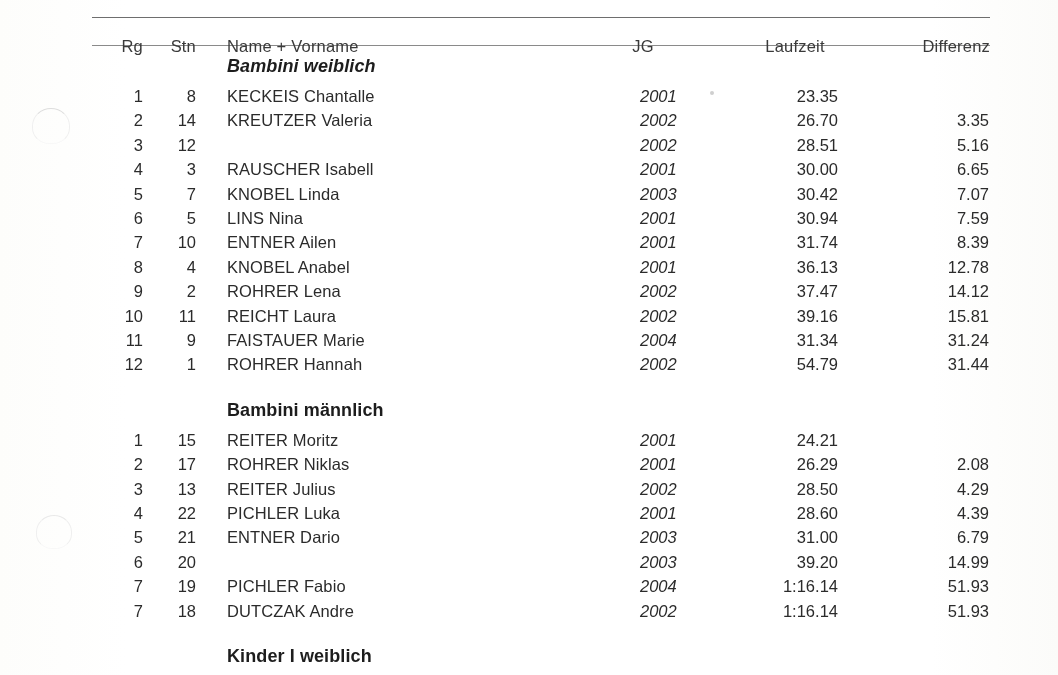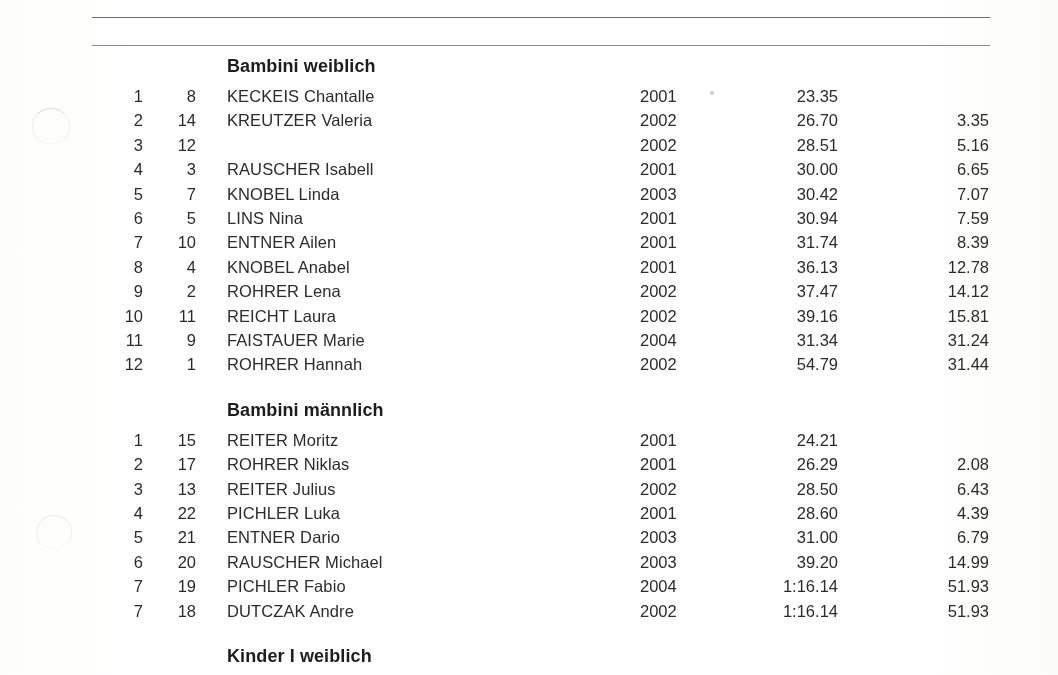--- a/index.html
+++ b/index.html
@@ -89,21 +89,21 @@
     width: 1058px;
     height: 24px;
     font-size: 16.5px;
     white-space: nowrap;
   }
   .row span { position: absolute; top: 0; }
 
   .c-rg   { left: 96px;  width: 47px;  text-align: right; }
   .c-stn  { left: 152px; width: 44px;  text-align: right; }
   .c-name { left: 227px; text-align: right; letter-spacing: .1px; }
-  .c-jg   { left: 640px; text-align: center; }
+  .c-jg   { left: 640px; text-align: center; font-style: italic; }
   .c-time { left: 748px; width: 90px; text-align: right; }
   .c-diff { left: 899px; width: 90px; text-align: right; }
 
   .section-title {
     position: absolute;
     left: 227px;
     font-size: 18px;
     font-weight: bold;
     color: #1d1d1d;
     letter-spacing: .1px;
@@ -127,23 +127,31 @@
 <div class="page"></div>
 <div class="scan-artifact a1"></div>
 <div class="scan-artifact a2"></div>
 <div class="speck"></div>
 
 <div class="sheet">
 
   <div class="rule top"></div>
   <div class="rule bottom"></div>
 
+  <div class="thead">
+    <span class="hcell h-rg">Rg</span>
+    <span class="hcell h-stn">Stn</span>
+    <span class="hcell h-name">Name + Vorname</span>
+    <span class="hcell h-jg">JG</span>
+    <span class="hcell h-laufzeit">Laufzeit</span>
+    <span class="hcell h-differenz">Differenz</span>
+  </div>
 
   <div class="rows" id="rows-container">
-      <div class="section-title" style="top: 56px;">Bambini weiblich</div>
+      <div class="section-title" style="top: 56px; font-style: italic;">Bambini weiblich</div>
       <div class="row" style="top: 87px;">
         <span class="c-rg">1</span>
         <span class="c-stn">8</span>
         <span class="c-name">KECKEIS Chantalle</span>
         <span class="c-jg">2001</span>
         <span class="c-time">23.35</span>
         <span class="c-diff"></span>
       </div>
       <div class="row" style="top: 111.4px;">
         <span class="c-rg">2</span>
@@ -248,42 +256,41 @@
         <span class="c-jg">2001</span>
         <span class="c-time">26.29</span>
         <span class="c-diff">2.08</span>
       </div>
       <div class="row" style="top: 479.6px;">
         <span class="c-rg">3</span>
         <span class="c-stn">13</span>
         <span class="c-name">REITER Julius</span>
         <span class="c-jg">2002</span>
         <span class="c-time">28.50</span>
-        <span class="c-diff">6.43</span>
+        <span class="c-diff">4.29</span>
       </div>
       <div class="row" style="top: 504px;">
         <span class="c-rg">4</span>
         <span class="c-stn">22</span>
         <span class="c-name">PICHLER Luka</span>
         <span class="c-jg">2001</span>
         <span class="c-time">28.60</span>
         <span class="c-diff">4.39</span>
       </div>
       <div class="row" style="top: 528.4px;">
         <span class="c-rg">5</span>
         <span class="c-stn">21</span>
         <span class="c-name">ENTNER Dario</span>
         <span class="c-jg">2003</span>
         <span class="c-time">31.00</span>
         <span class="c-diff">6.79</span>
       </div>
       <div class="row" style="top: 552.8px;">
         <span class="c-rg">6</span>
         <span class="c-stn">20</span>
-        <span class="c-name">RAUSCHER Michael</span>
         <span class="c-jg">2003</span>
         <span class="c-time">39.20</span>
         <span class="c-diff">14.99</span>
       </div>
       <div class="row" style="top: 577.2px;">
         <span class="c-rg">7</span>
         <span class="c-stn">19</span>
         <span class="c-name">PICHLER Fabio</span>
         <span class="c-jg">2004</span>
         <span class="c-time">1:16.14</span>

